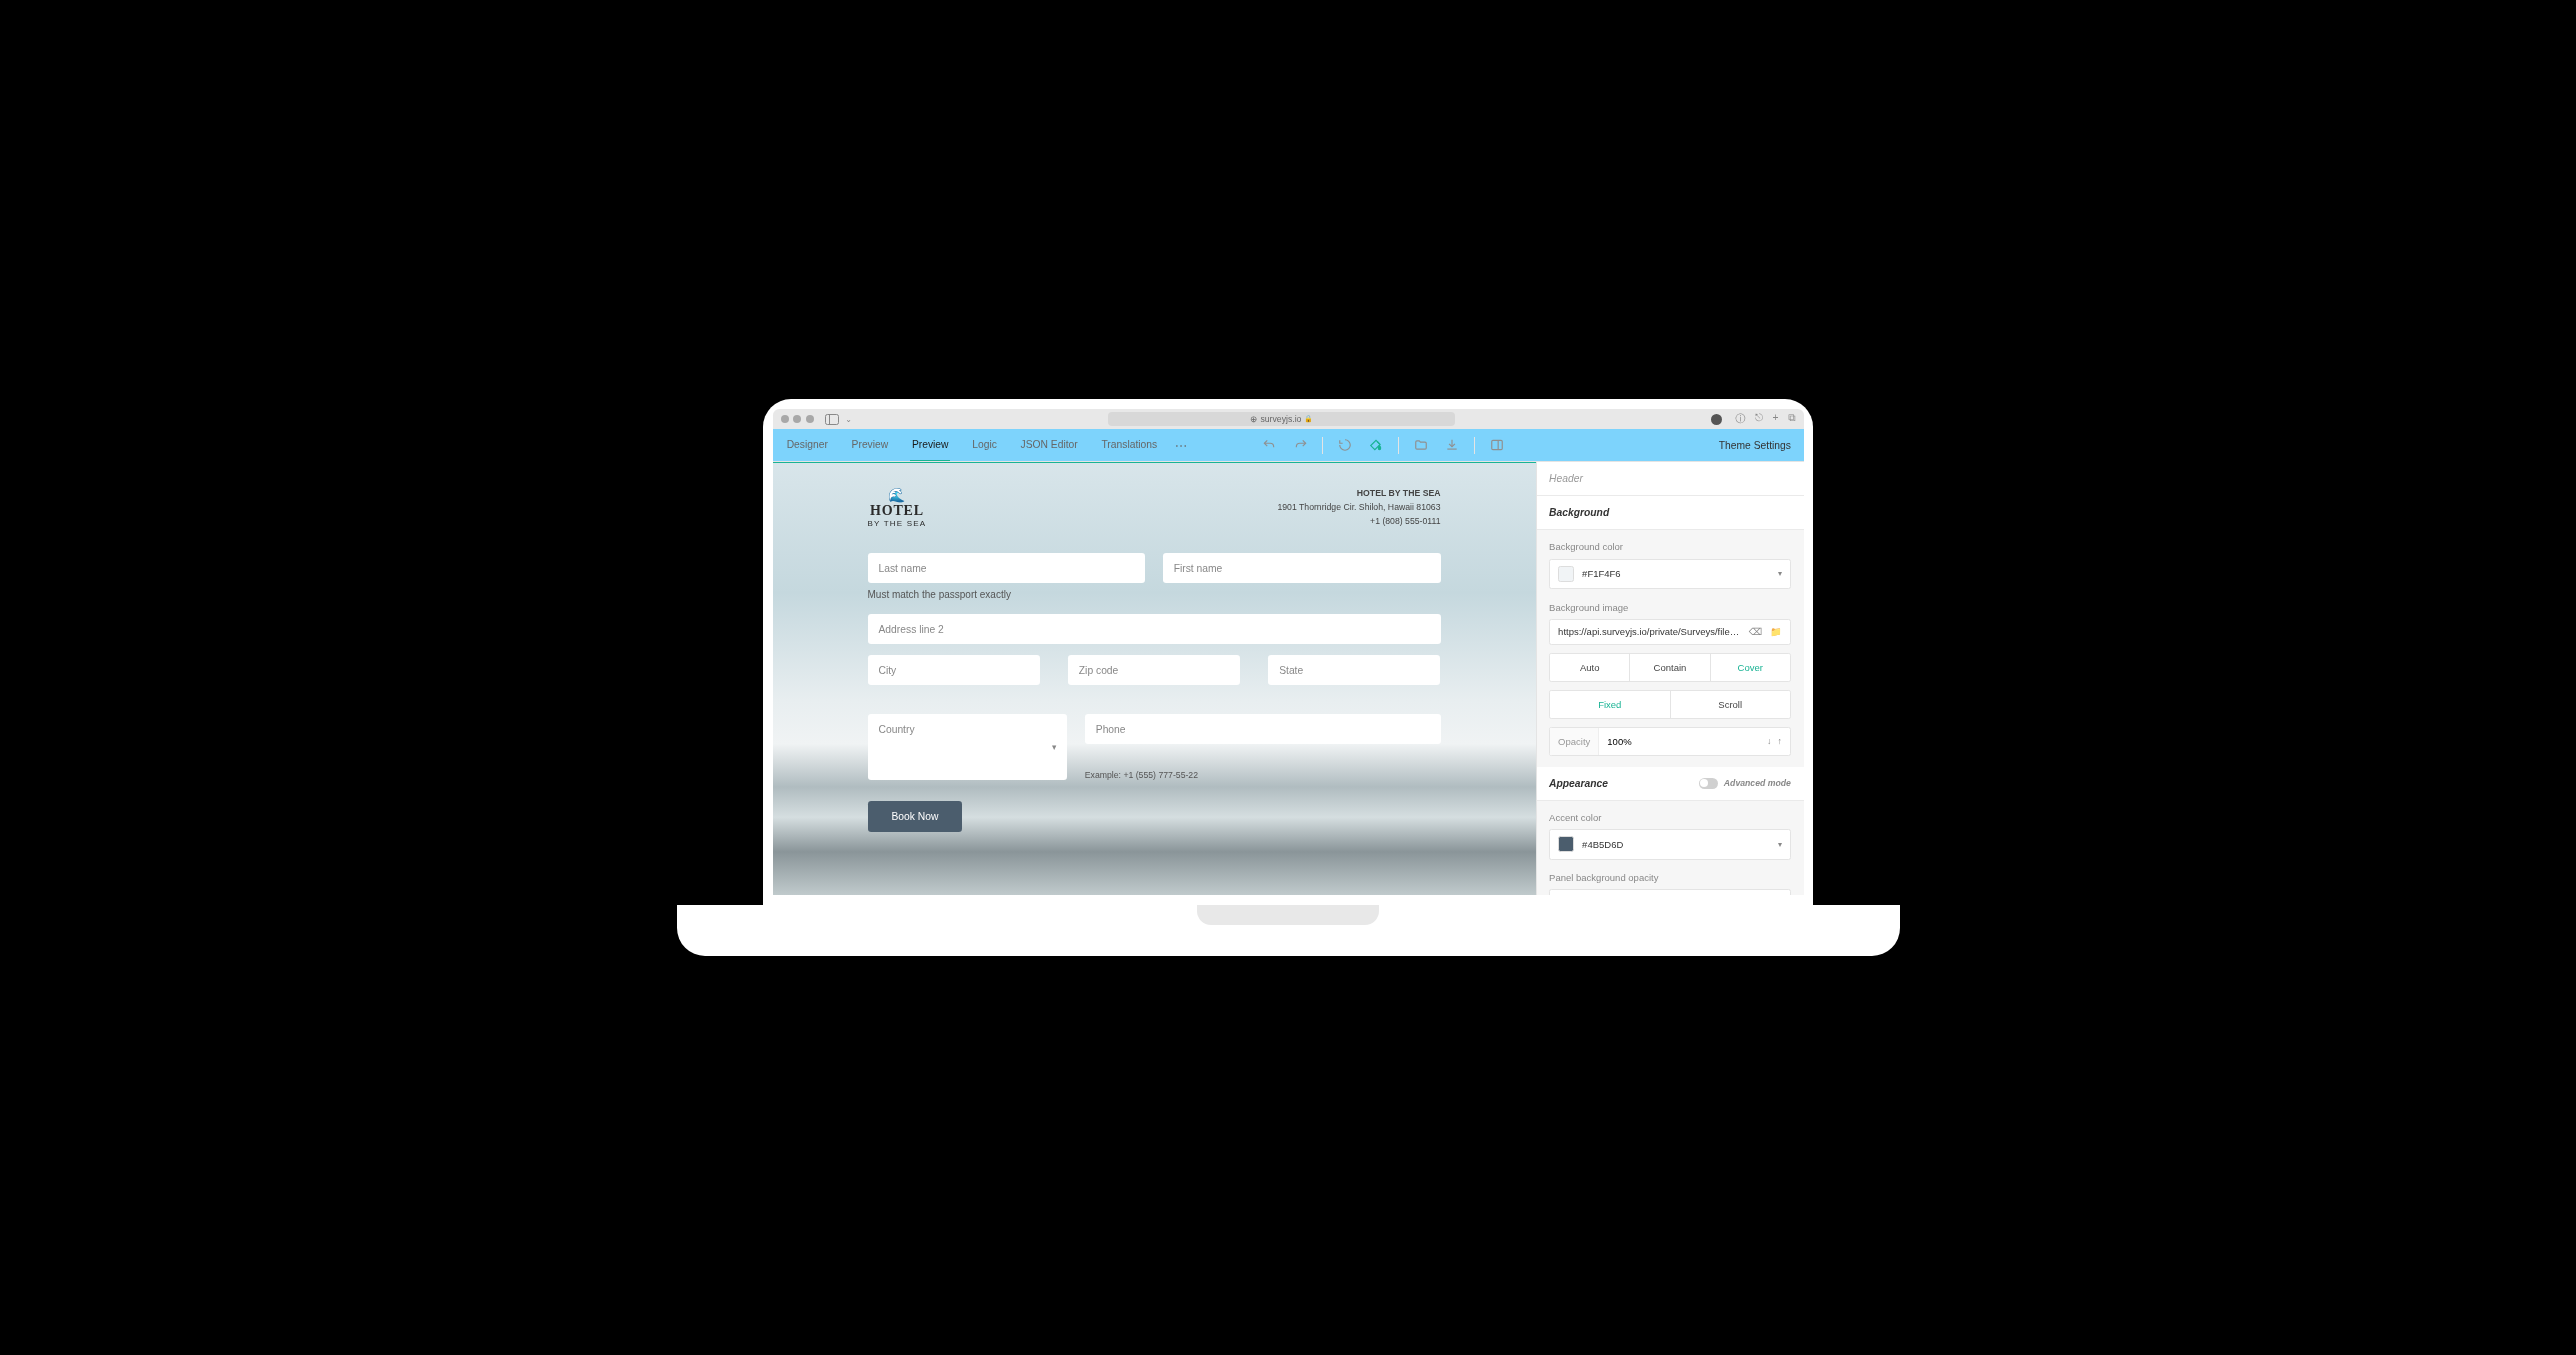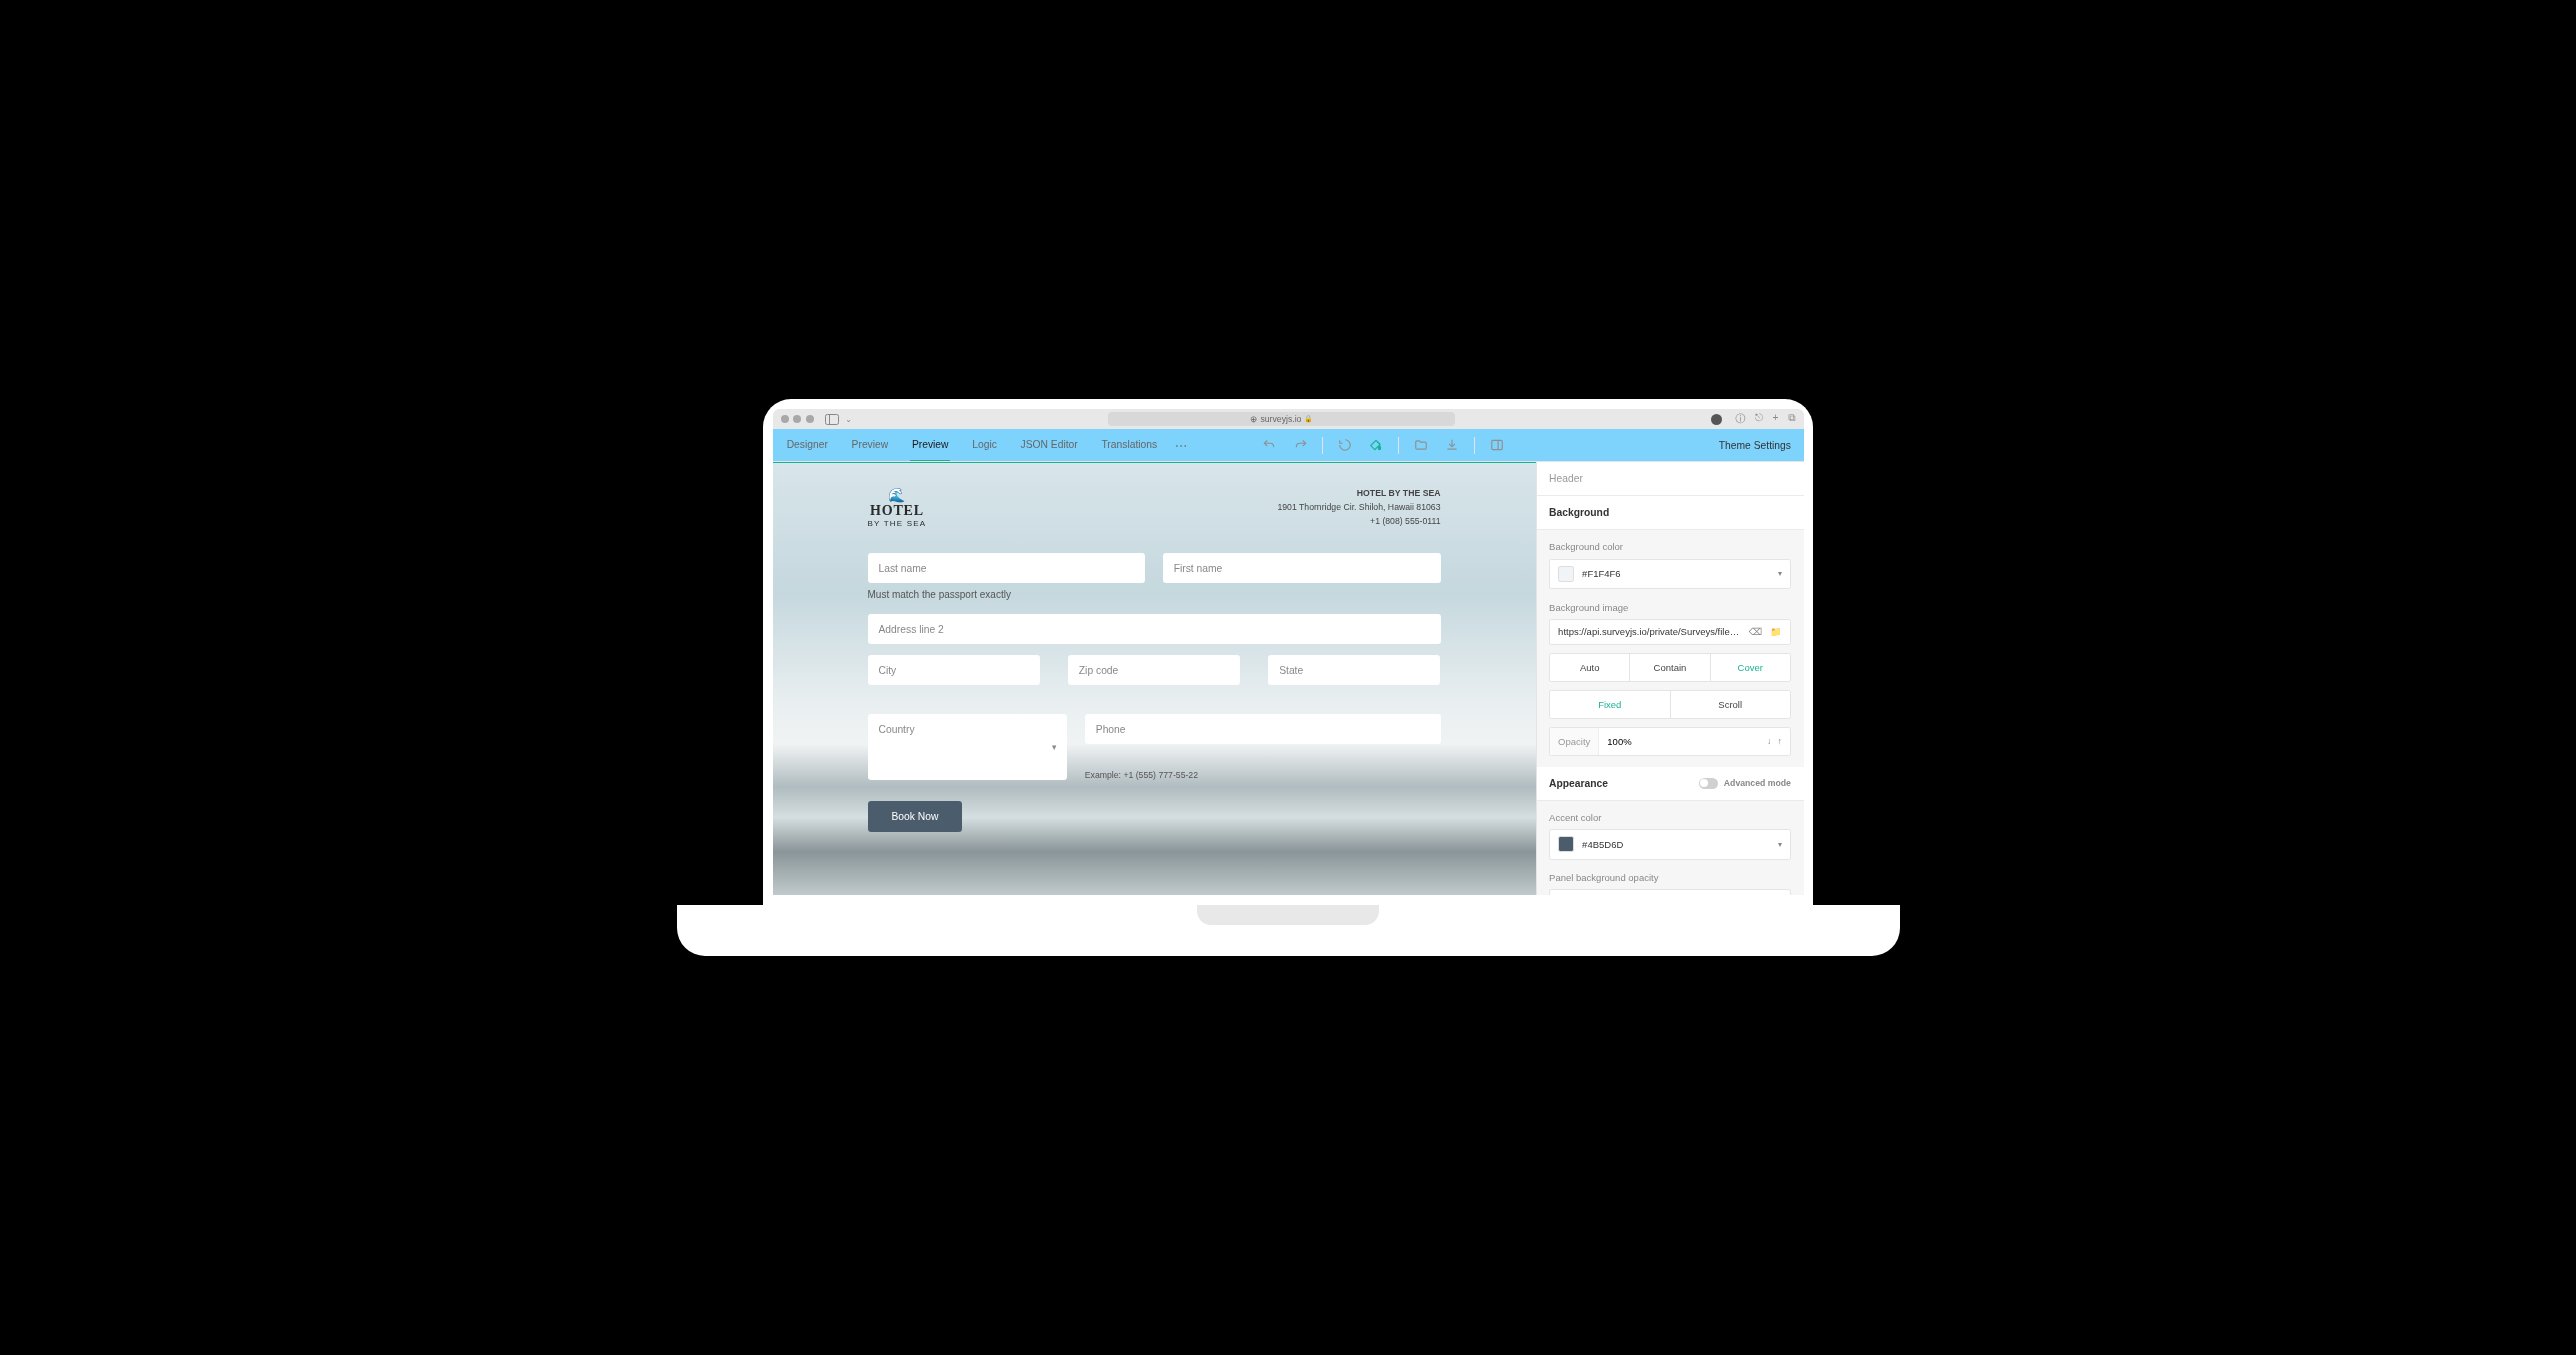--- a/index.html
+++ b/index.html
@@ -52,21 +52,21 @@
 .form-row3 { display: flex; gap: 28px; margin-bottom: 29px; }
 .form-row3 .input { flex: 1; }
 .form-row2b { display: flex; gap: 17.4px; margin-bottom: 4.7px; }
 .form-row2b > * { flex: 1; }
 .form-row2b .input:last-child { flex: 2; }
 .phone-col { flex: 2; display: flex; flex-direction: column; gap: 21px; }
 .example { font-size: 8.7px; color: #555; margin-top: 4.7px; }
 .book-btn { background: #4b5d6d; color: #fff; border-radius: 3.2px; padding: 10.3px 24px; font-size: 10.3px; width: fit-content; margin-top: 16px; }
 
 .sidepanel { width: 268px; background: #f6f6f6; border-left: 0.8px solid #e4e4e4; overflow-y: auto; display: flex; flex-direction: column; }
-.panel-section-header { background: #fff; padding: 11px 12.6px; font-size: 10.3px; font-weight: 600; color: #333; border-bottom: 0.8px solid #eaeaea; }
+.panel-section-header { background: #fff; padding: 11px 12.6px; font-size: 10.3px; font-weight: 600; color: #333; border-bottom: 0.8px solid #eaeaea; font-style: italic; }
 .panel-section-header.muted { color: #999; font-weight: 400; }
 .panel-body { padding: 11px 12.6px; }
 .plabel { font-size: 9.5px; color: #888; margin-bottom: 6.3px; }
 .pcontrol { background: #fff; border-radius: 2.4px; border: 0.8px solid #e4e4e4; display: flex; align-items: center; padding: 6.3px 8px; font-size: 9.5px; color: #333; margin-bottom: 12.6px; position: relative; }
 .swatch { width: 16px; height: 16px; border-radius: 2.4px; margin-right: 8px; border: 0.8px solid #ddd; }
 .pcontrol .caret { margin-left: auto; color: #888; font-size: 8px; }
 .url-input { flex: 1; overflow: hidden; white-space: nowrap; text-overflow: ellipsis; }
 .url-actions { display: flex; gap: 8px; color: #888; margin-left: 6.3px; }
 .btn-group { display: flex; border: 0.8px solid #e4e4e4; border-radius: 2.4px; overflow: hidden; margin-bottom: 8px; }
 .bg-btn { flex: 1; background: #fff; text-align: center; padding: 8px; font-size: 9.5px; color: #444; border-right: 0.8px solid #e4e4e4; cursor: pointer; }

